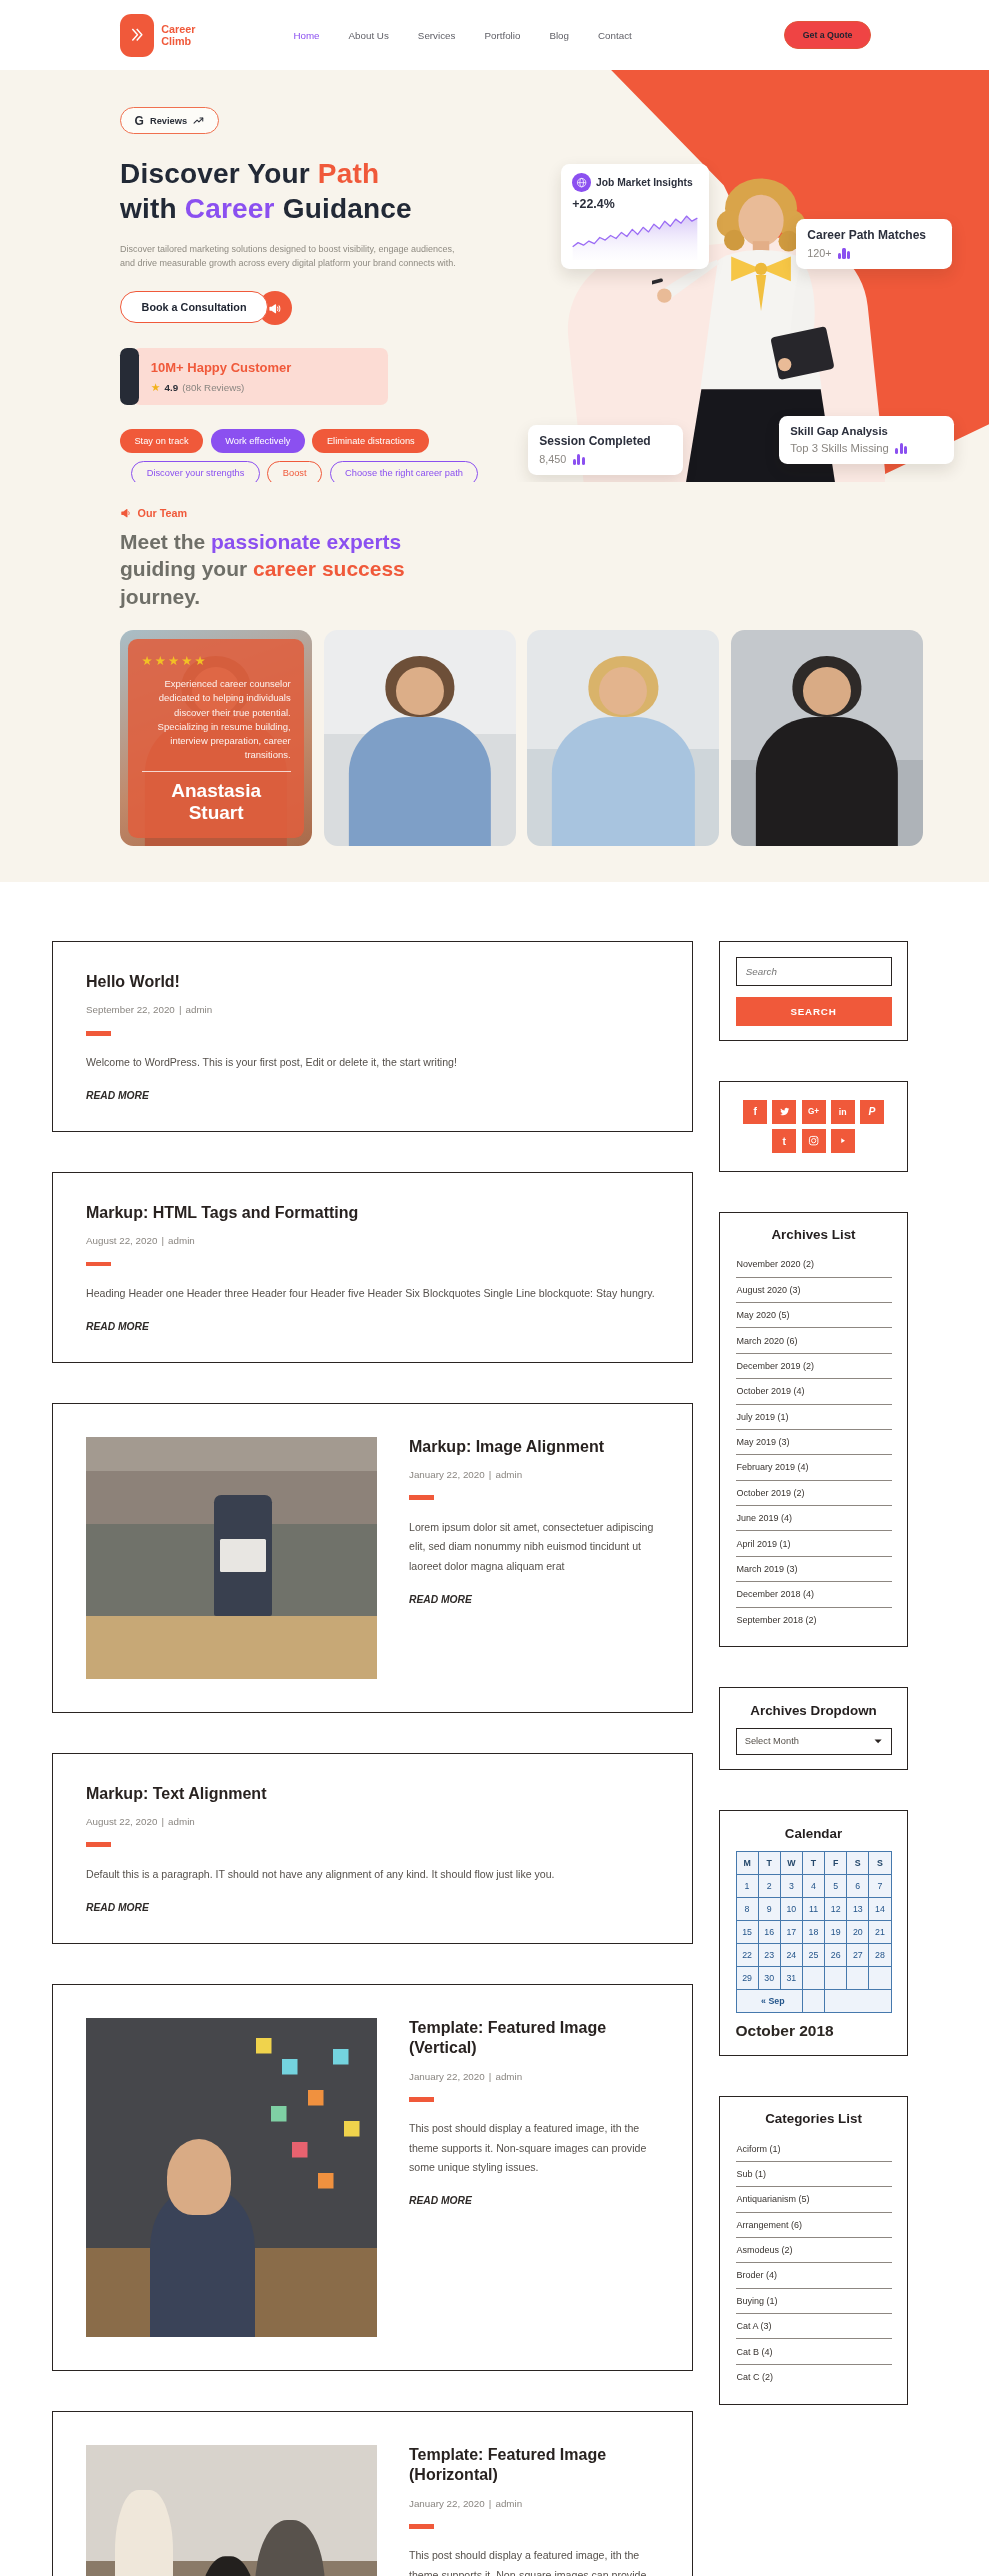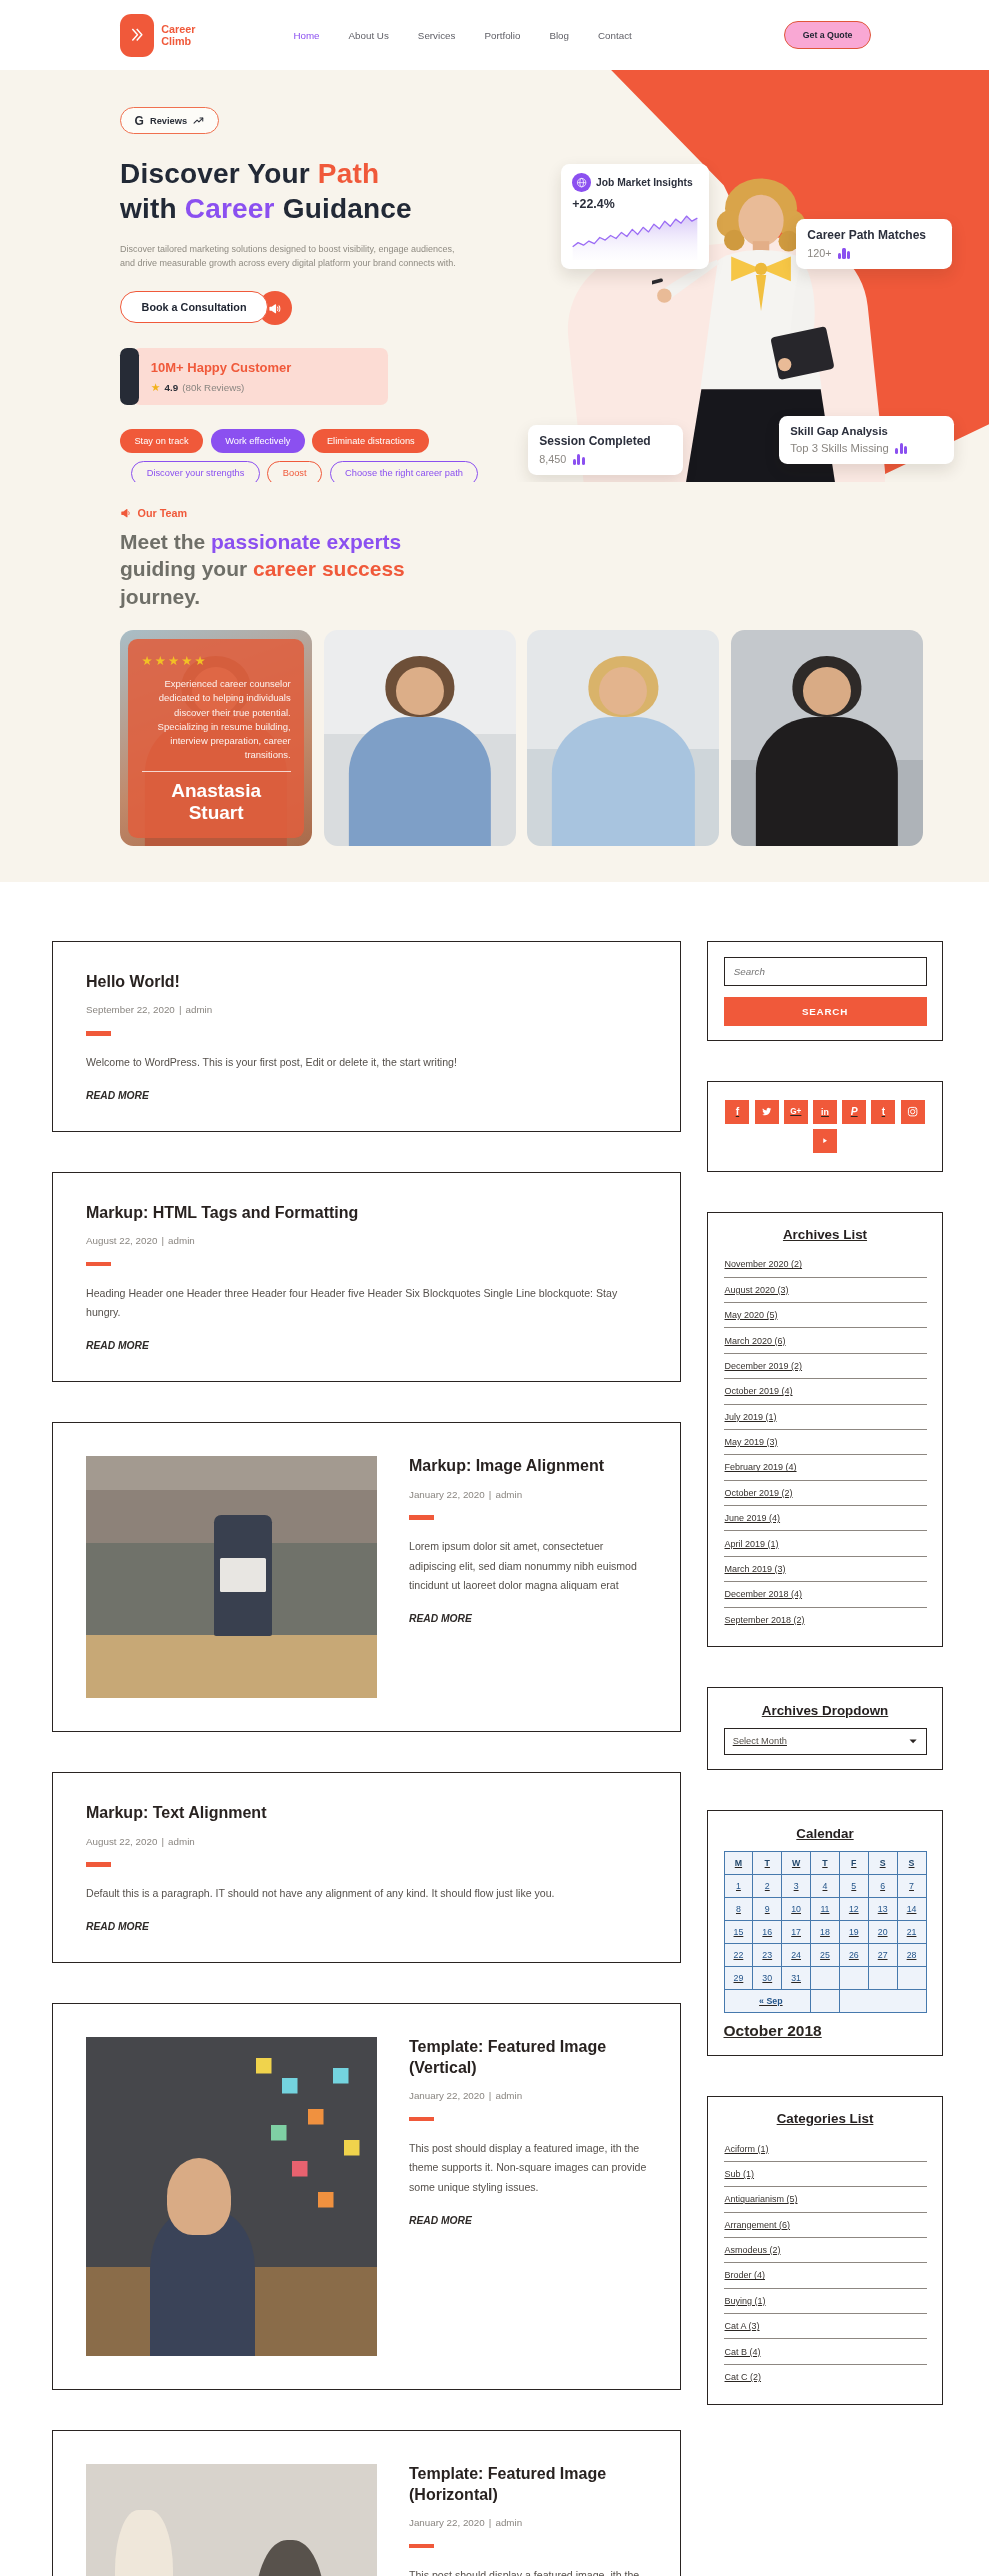--- a/index.html
+++ b/index.html
@@ -9,21 +9,21 @@
   button{cursor:pointer;font-family:"Liberation Sans",sans-serif;}
 
   
   .site-header{height:70px;background:#fff;display:flex;align-items:center;padding:0 118px 0 120px;position:relative;z-index:10;}
   .logo{display:flex;align-items:center;gap:7.2px;}
   .logo-badge{width:34px;height:43px;background:#f0593a;border-radius:11.3px;display:flex;align-items:center;justify-content:center;color:#fff;}
   .logo-text{color:#f0593a;font-weight:700;font-size:10.8px;line-height:1.15;}
   nav.main-nav{display:flex;gap:29px;margin-left:98px;}
   .nav-item{font-size:9.8px;font-weight:500;color:#5f5f66;}
   .nav-item.active{color:#8b50f0;}
-  .quote-btn{margin-left:auto;background:#f9a8d4;border:1px solid #e0563a;border-radius:515px;padding:7.7px 17.5px;font-size:8.8px;font-weight:600;color:#1d2330;}
+  .quote-btn{margin-left:auto;background:#ef4444;border:1px solid #e0563a;border-radius:515px;padding:7.7px 17.5px;font-size:8.8px;font-weight:600;color:#1d2330;}
 
   
   .top-bg{background:#f8f4ec;}
   .hero{position:relative;height:412px;overflow:hidden;}
   .hero-orange{position:absolute;top:0;right:0;width:402px;height:412px;background:#f0593a;
     clip-path:polygon(6% 0,100% 0,100% 86%,70% 100%,34% 28%);z-index:1;}
   .hero-blob{position:absolute;left:576px;top:174px;width:301px;height:317px;background:#fbe9e3;border-radius:77px;transform:rotate(-6deg);z-index:2;}
   .hero-woman{position:absolute;left:652px;top:98px;z-index:3;}
   .hero-left{position:absolute;left:120px;top:37px;width:443px;z-index:5;}
   .reviews-badge{display:inline-flex;align-items:center;gap:6.2px;border:1px solid #f0704f;border-radius:515px;background:#fdfcf8;padding:5.7px 13.4px;}
@@ -105,21 +105,21 @@
   .img-table::after{content:"";position:absolute;left:58%;top:30%;width:24%;height:58%;background:#58524c;border-radius:46% 46% 8% 8%;box-shadow:-62px 31px 0 -5.2px #23201e;}
   .post-body{flex:1;min-width:0;}
   .post-title{font-size:16px;font-weight:700;color:#282220;line-height:1.3;}
   .post-meta{margin-top:11.3px;font-size:9.8px;color:#8a8681;}
   .post-meta .sep{margin:0 4.1px;}
   .accent-bar{width:25px;height:4.6px;background:#f0593a;margin:15.5px 0 17.5px;}
   .post-excerpt{font-size:10.6px;line-height:1.85;color:#55504b;}
   .read-more{display:inline-block;margin-top:17.5px;font-size:10.3px;font-weight:700;font-style:italic;color:#2e2a28;}
 
   
-  .sidebar{width:236px;flex-shrink:0;text-decoration:underline;}
+  .sidebar{width:189px;flex-shrink:0;}
   .widget{border:1px solid #2a2422;background:#fff;padding:14.4px 15.5px;margin-bottom:40px;}
   .widget-title{text-align:center;font-size:13.4px;font-weight:700;color:#241f1f;margin-bottom:10.3px;}
   .side-search-input{width:100%;height:29px;border:1px solid #2a2422;padding:0 9.3px;font-size:9.8px;font-style:italic;color:#444;background:#fff;outline:none;font-family:"Liberation Sans",sans-serif;}
   .side-search-btn{width:100%;height:29px;margin-top:11.3px;background:#f0593a;border:none;color:#fff;font-size:9.8px;font-weight:700;letter-spacing:0.8px;}
   .social-grid{display:flex;flex-wrap:wrap;justify-content:center;gap:5.2px;padding:3.1px 0;}
   .social-box{width:24px;height:24px;background:#f0593a;display:flex;align-items:center;justify-content:center;color:#fff;font-size:10.3px;font-weight:700;}
   .side-list .item{display:block;padding:7.2px 1px;font-size:9px;font-weight:500;color:#38332f;border-bottom:0.5px solid #8d8781;}
   .side-list .item:last-child{border-bottom:none;}
   .dropdown{border:1px solid #2a2422;height:27px;display:flex;align-items:center;justify-content:space-between;padding:0 8.2px;font-size:9.3px;color:#55504a;}
   .cal-table{width:100%;border-collapse:collapse;margin-top:2.1px;}

